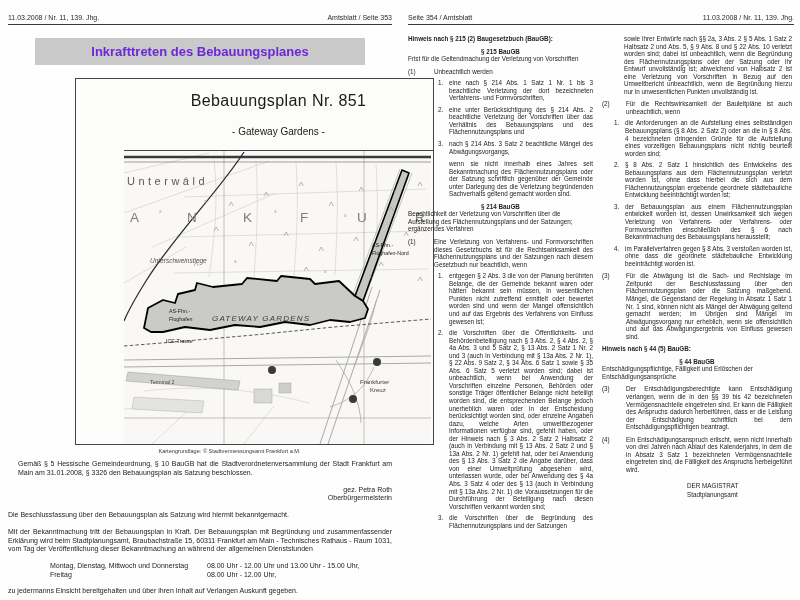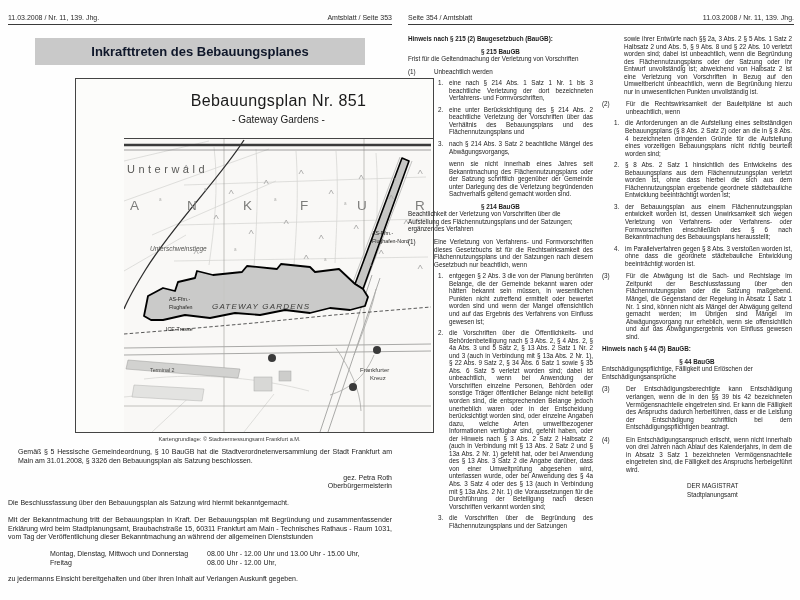--- a/index.html
+++ b/index.html
@@ -5,25 +5,25 @@
   html,body{margin:0;padding:0;}
   body{width:800px;height:600px;position:relative;background:#fefefe;
        font-family:"Liberation Sans",sans-serif;color:#1c1c1c;overflow:hidden;}
   .page{position:absolute;top:14px;}
   .page-left{left:8px;width:384px;}
   .page-right{left:408px;width:386px;}
   .page-hdr{display:flex;justify-content:space-between;font-size:7px;color:#2a2a2a;
             border-bottom:1px solid #3a3a3a;padding-bottom:3px;}
   
   .title-bar{margin:13px 27px 0 27px;background:#c9c9c9;text-align:center;
-             font-weight:bold;font-size:13px;padding:6px 12px;color:#0f172a;}
+             font-weight:bold;font-size:13px;padding:6px 12px;color:#6d28d9;}
   .map-box{margin:13px 0 0 67px;width:309px;border:1px solid #444;background:#fcfcfa;padding-left:48px;}
   .map-title{text-align:center;padding:13px 0 13px;border-bottom:1px solid #444;}
   .map-title .t1{font-size:16px;letter-spacing:.4px;color:#1a1a1a;}
-  .map-title .t2{font-size:10px;margin-top:4px;color:#1a1a1a;}
+  .map-title .t2{font-size:10px;margin-top:16px;color:#1a1a1a;}
   .map-box svg{display:block;}
   .map-caption{margin-left:67px;width:309px;text-align:center;font-size:5.6px;
                color:#3a3a3a;margin-top:3px;}
   .res-para{margin:6px 0 0 10px;font-size:7px;line-height:1.25;text-align:justify;}
   .sig-left{text-align:right;font-size:7px;line-height:1.25;margin-top:8px;}
   .lp-para{font-size:7px;line-height:1.25;text-align:justify;margin-top:8px;}
   .hours{margin:5px 0 0 42px;font-size:7px;line-height:1.3;}
   .hours-row{display:flex;}
   .hours-row .days{width:157px;flex:none;}
   

